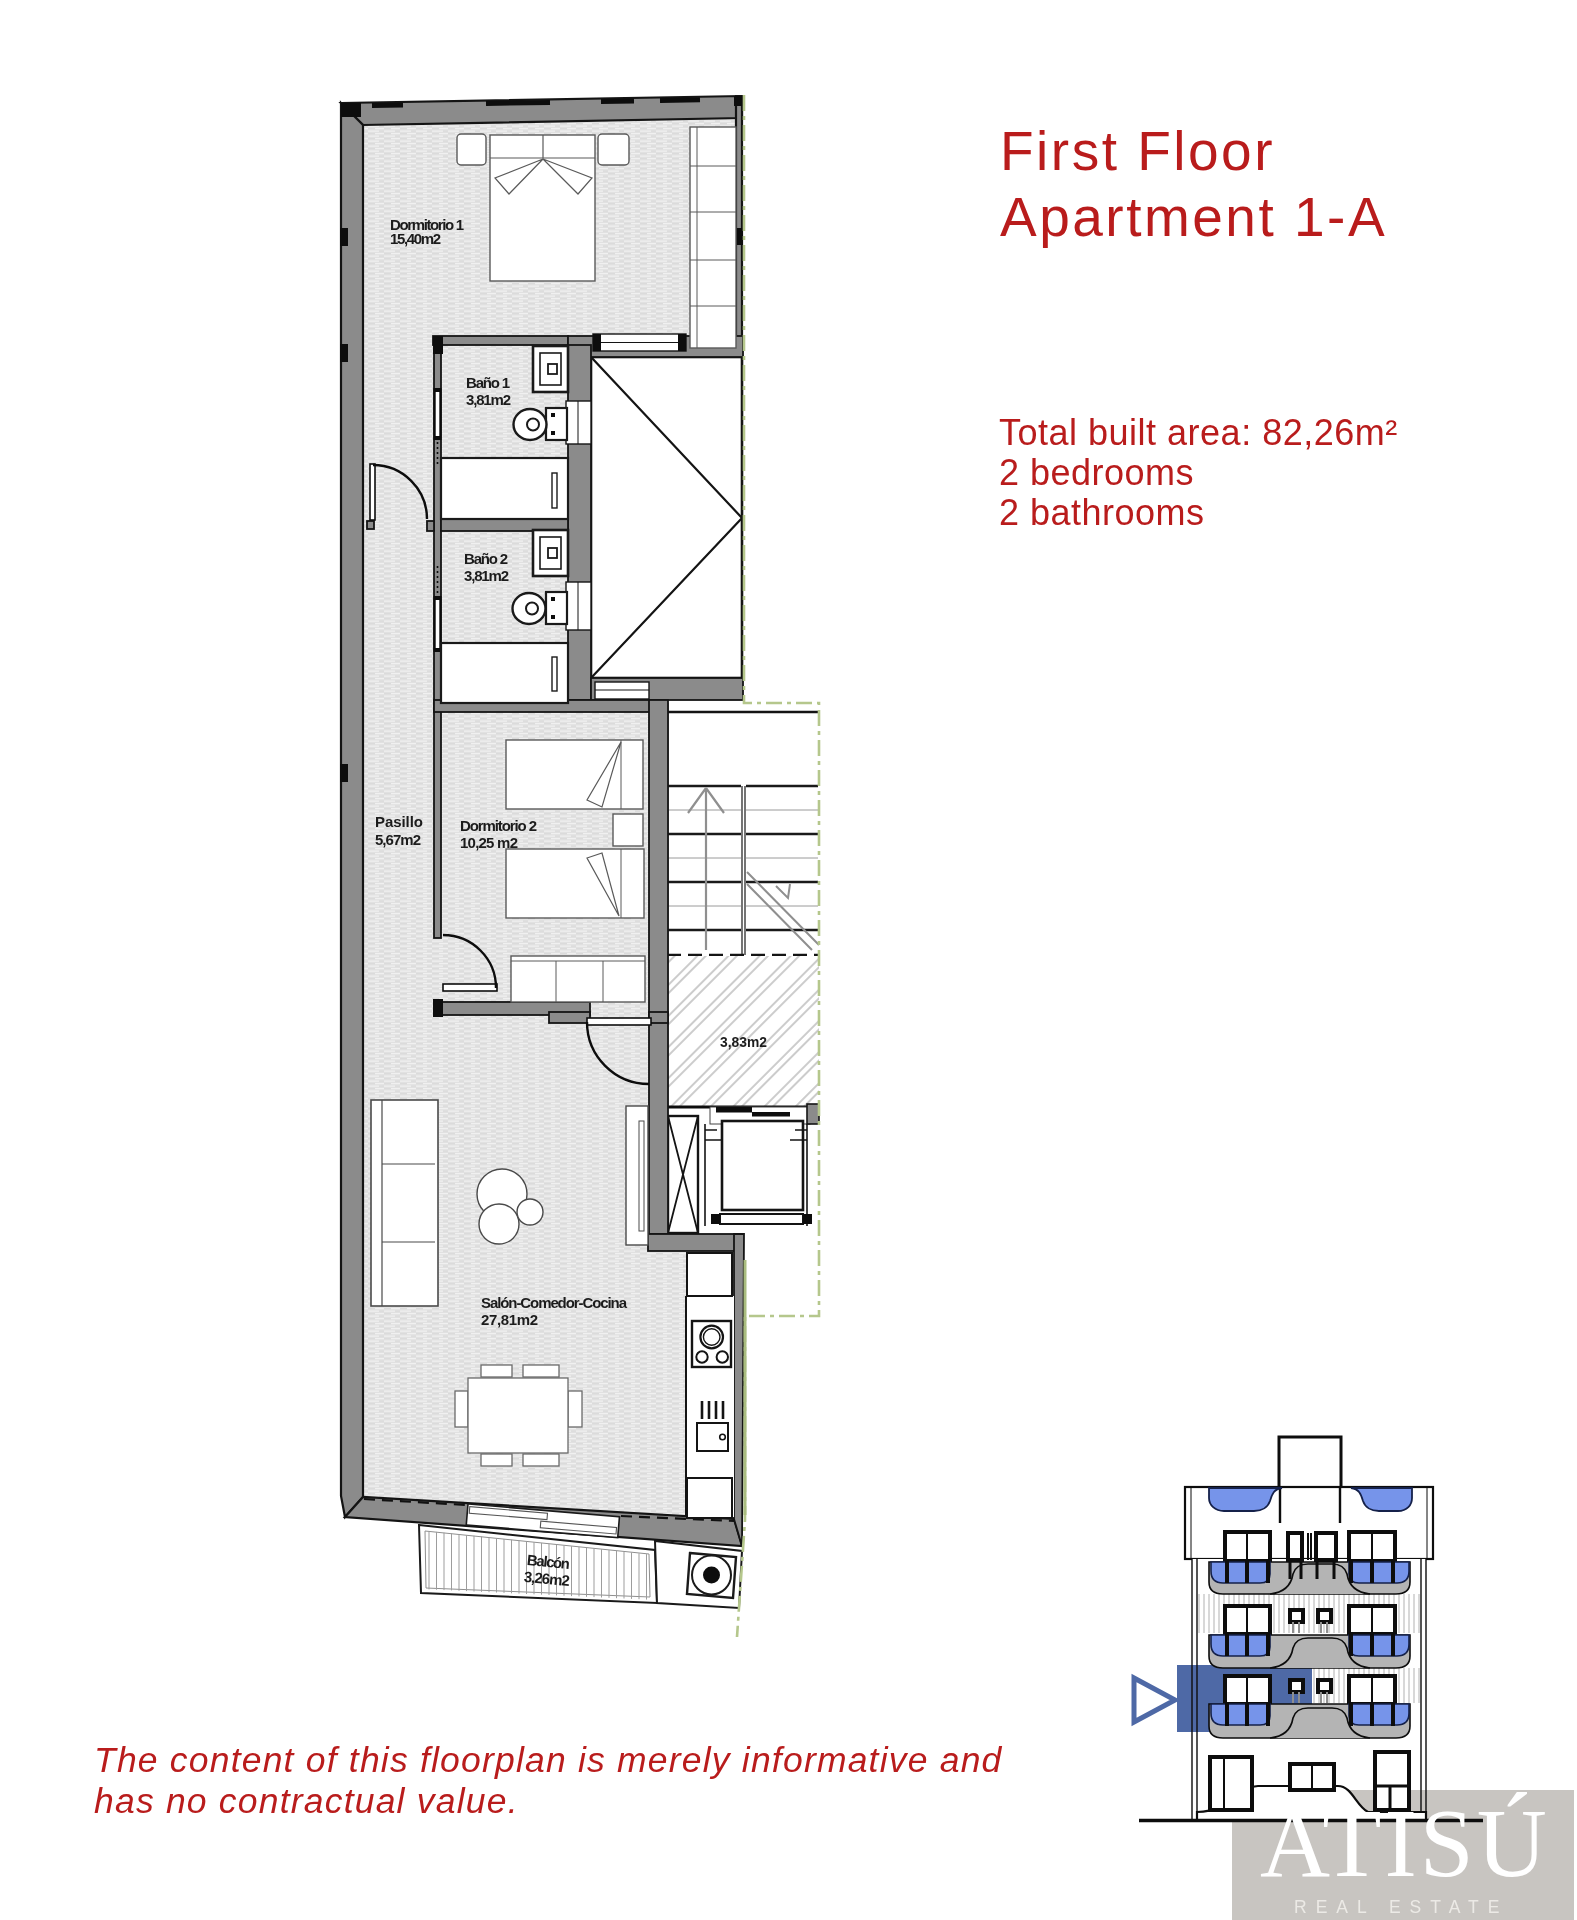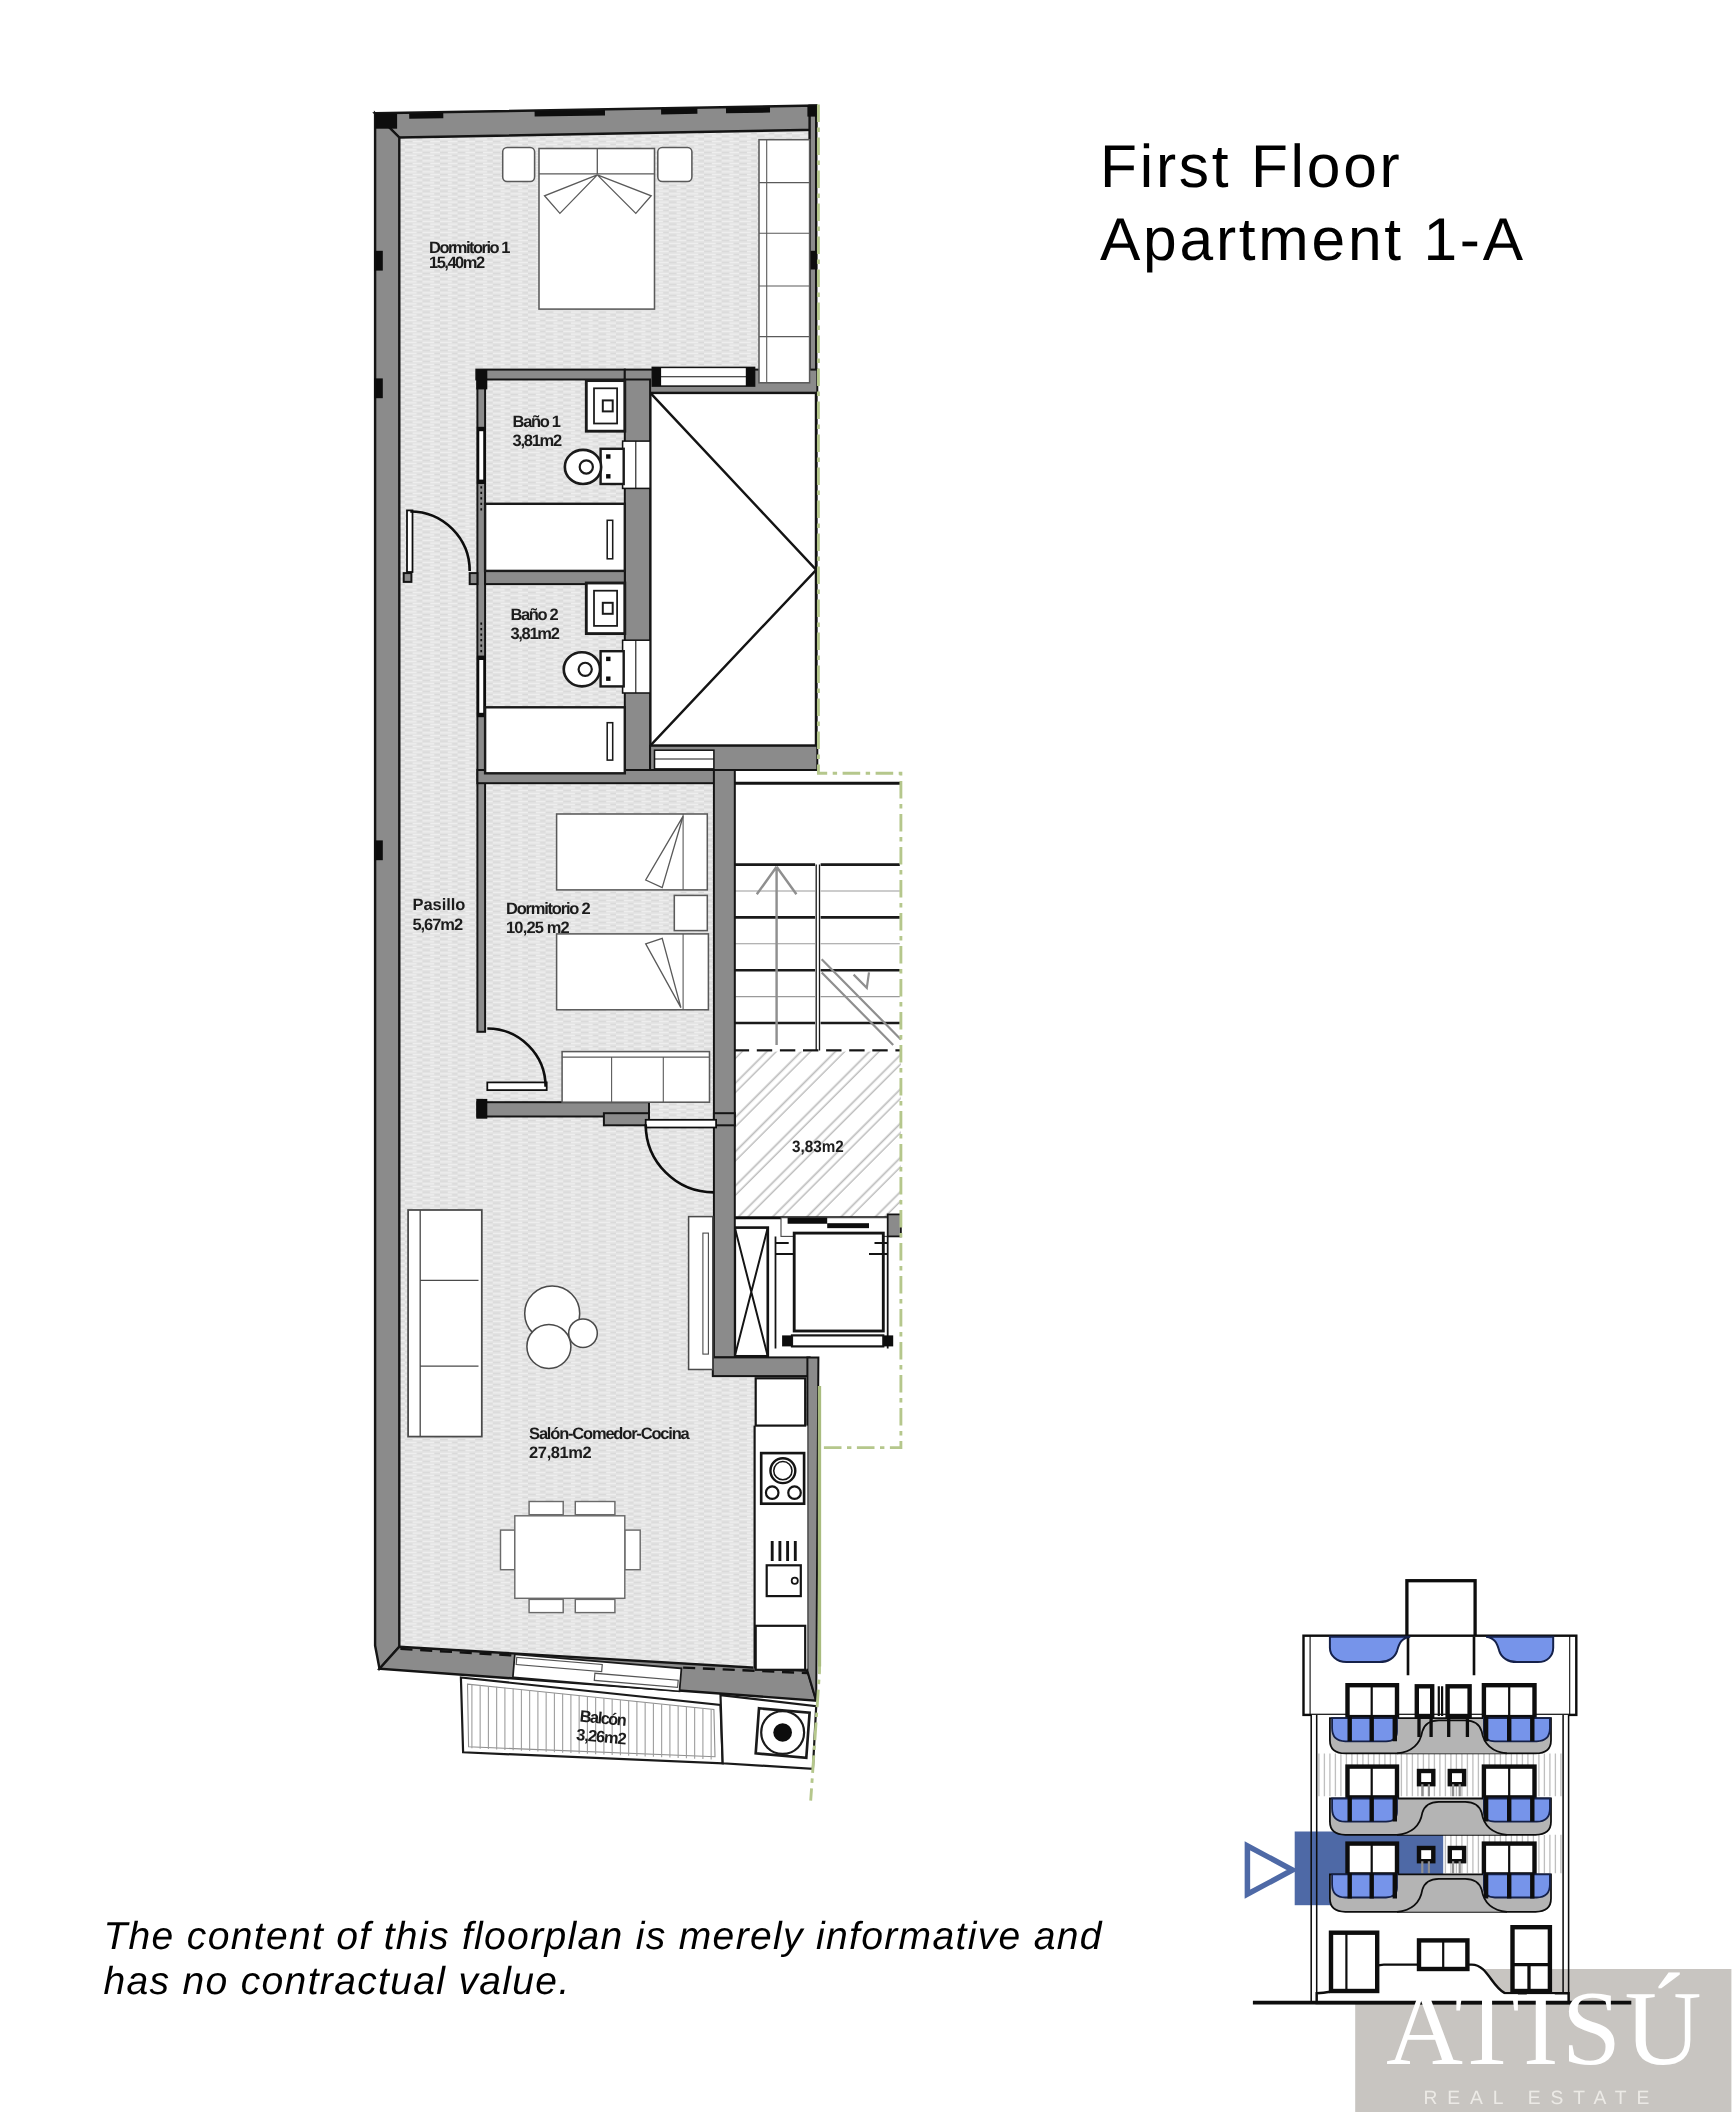--- a/index.html
+++ b/index.html
@@ -1,18 +1,18 @@
 <!DOCTYPE html>
 <html><head>
 <meta charset="utf-8">
 <style>
 html,body{margin:0;padding:0;background:#ffffff;-webkit-font-smoothing:antialiased;}
 #page{position:relative;width:1577px;height:1920px;background:#ffffff;overflow:hidden;
   font-family:"Liberation Sans",sans-serif;}
-.t{position:absolute;color:#000000;white-space:pre;}
+.t{position:absolute;color:#b91c1c;white-space:pre;}
 </style>
 </head>
 <body>
 <div id="page">
 
 <svg width="1577" height="1920" viewBox="0 0 1577 1920" xmlns="http://www.w3.org/2000/svg" style="position:absolute;left:0;top:0;">
 <defs>
 <pattern id="flr" width="16" height="5" patternUnits="userSpaceOnUse">
   <rect width="16" height="5" fill="#e1e1e1"></rect>
   <path d="M0,1.2 h11 M7,3.7 h12" stroke="#f0f0f0" stroke-width="1.2" fill="none"></path>
@@ -365,16 +365,19 @@
 <polygon points="1134,1678 1134,1722 1175,1700" fill="#ffffff" stroke="#4e69a6" stroke-width="5"></polygon>
 
 <text x="1260" y="1876" font-family="'Liberation Serif',serif" font-size="97" letter-spacing="3" fill="#ffffff">ATISÚ</text>
 <text x="1294" y="1913" font-family="'Liberation Sans',sans-serif" font-size="17.5" letter-spacing="9" fill="#eceae6">REAL ESTATE</text>
 </g>
 </svg>
 
 <div class="t" style="left:1000px;top:118px;font-size:55px;line-height:66px;letter-spacing:2.5px;">First Floor
 Apartment 1-A</div>
 
+<div class="t" style="left:999px;top:413px;font-size:36px;line-height:40px;letter-spacing:0.5px;">Total built area: 82,26m²
+2 bedrooms
+2 bathrooms</div>
 
 <div class="t" style="left:94px;top:1740px;font-size:35.5px;line-height:41px;letter-spacing:1.2px;font-style:italic;">The content of this floorplan is merely informative and
 has no contractual value.</div>
 </div>
 
 </body></html>

